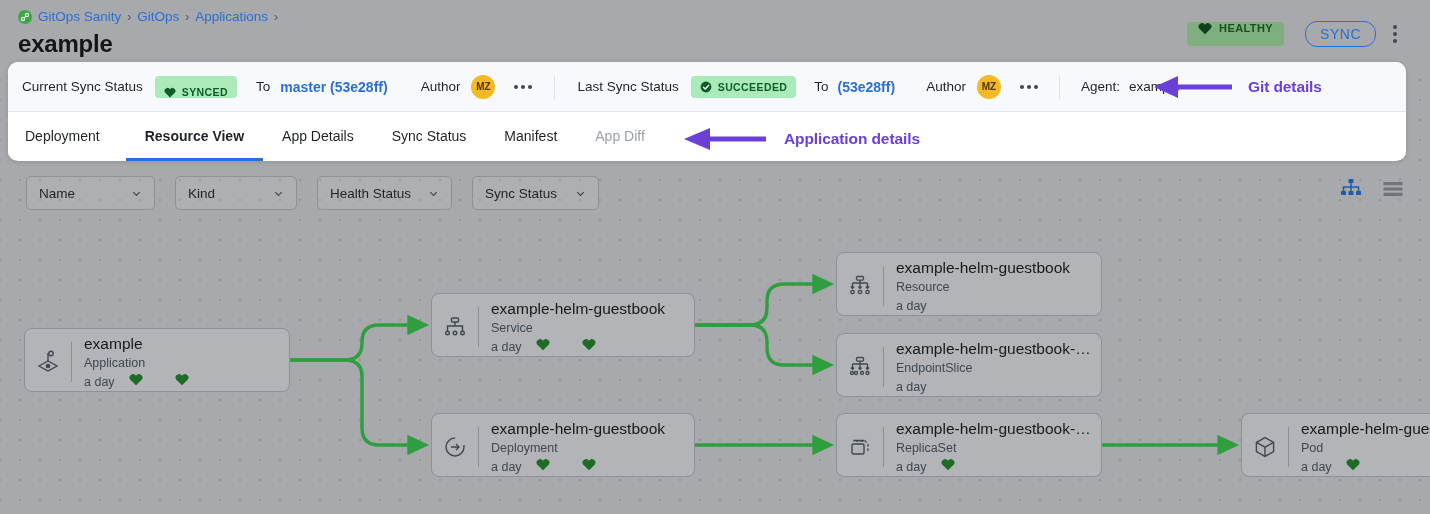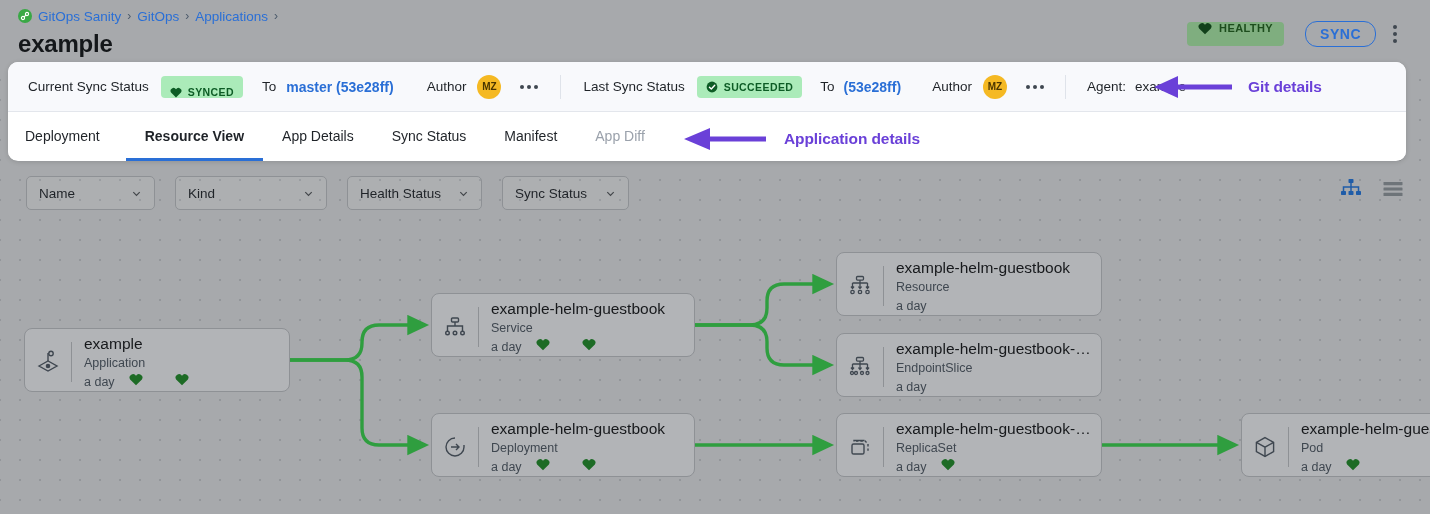--- a/index.html
+++ b/index.html
@@ -17,21 +17,21 @@
 
   
   .header {
     position: absolute; top: 0; left: 0;
     width: 1430px; height: 62px;
     background: #a7a9ac;
     z-index: 5;
   }
   .breadcrumb {
     position: absolute; left: 18px; top: 9px;
-    display: flex; align-items: flex-start; gap: 6px;
+    display: flex; align-items: flex-end; gap: 6px;
     font-size: 13.5px;
   }
   .bc-logo {
     width: 14px; height: 14px; border-radius: 50%;
     background: #39a845;
     display: flex; align-items: center; justify-content: center;
     flex: 0 0 auto;
   }
   .bc-logo svg { display:block; }
   .bc-link { color: #2a6fd6; }
@@ -47,21 +47,21 @@
     background: #7fae7f;
     display: flex; align-items: flex-start; gap: 7px;
     font-size: 11px; font-weight: bold; color: #1d4d1d;
     letter-spacing: 0.4px;
   }
   .sync-btn {
     position: absolute; right: 54px; top: 21px;
     height: 26px; padding: 0 14px; border-radius: 12px;
     border: 1px solid #2a6fd6; background: transparent;
     display: flex; align-items: center;
-    font-size: 14px; font-weight: bold; color: #2a6fd6;
+    font-size: 14px; font-weight: normal; color: #2a6fd6;
     letter-spacing: 0.5px;
     cursor: pointer;
   }
   .kebab {
     position: absolute; right: 26px; top: 22px;
     width: 18px; height: 24px;
     display: flex; flex-direction: column; align-items: center;
     justify-content: center; gap: 3px;
     cursor: pointer;
   }
@@ -86,21 +86,21 @@
   }
   .filter {
     height: 34px; border: 1px solid #8e9195; border-radius: 5px;
     background: rgba(255,255,255,0.07);
     display: flex; align-items: center; justify-content: space-between;
     padding: 14px 12px; gap: 14px;
     font-size: 13.5px; color: #1f2328;
     cursor: pointer;
   }
   .f-name { width: 129px; }
-  .f-kind { width: 152px; }
+  .f-kind { width: 122px; }
   .f-health { width: 135px; }
   .f-sync { width: 127px; }
   .chev { width: 11px; height: 11px; flex: 0 0 auto; opacity: 0.75; }
 
   .view-toggles {
     position: absolute; top: 116px; right: 26px;
     display: flex; align-items: center; gap: 20px;
     z-index: 2;
   }
   .vt { width: 22px; height: 22px; cursor: pointer; }
@@ -147,21 +147,21 @@
     background: #ffffff;
     border-radius: 10px;
     box-shadow: 0 1px 5px rgba(0,0,0,0.14);
     overflow: hidden;
     z-index: 10;
   }
   .sync-bar {
     height: 50px; background: #f8f9fc;
     border-bottom: 1px solid #e3e6ec;
     display: flex; align-items: center;
-    padding-left: 20px;
+    padding-left: 14px;
     font-size: 13.5px; color: #1f2328;
     white-space: nowrap;
   }
   .sb-label { color: #1f2328; }
   .pill {
     height: 22px; border-radius: 4px; padding: 0 9px;
     display: inline-flex; align-items: center; gap: 6px;
     font-size: 10.5px; font-weight: bold; letter-spacing: 0.4px;
   }
   .pill-synced { background: #abebb9; color: #0d5c25; align-items: flex-end; }

